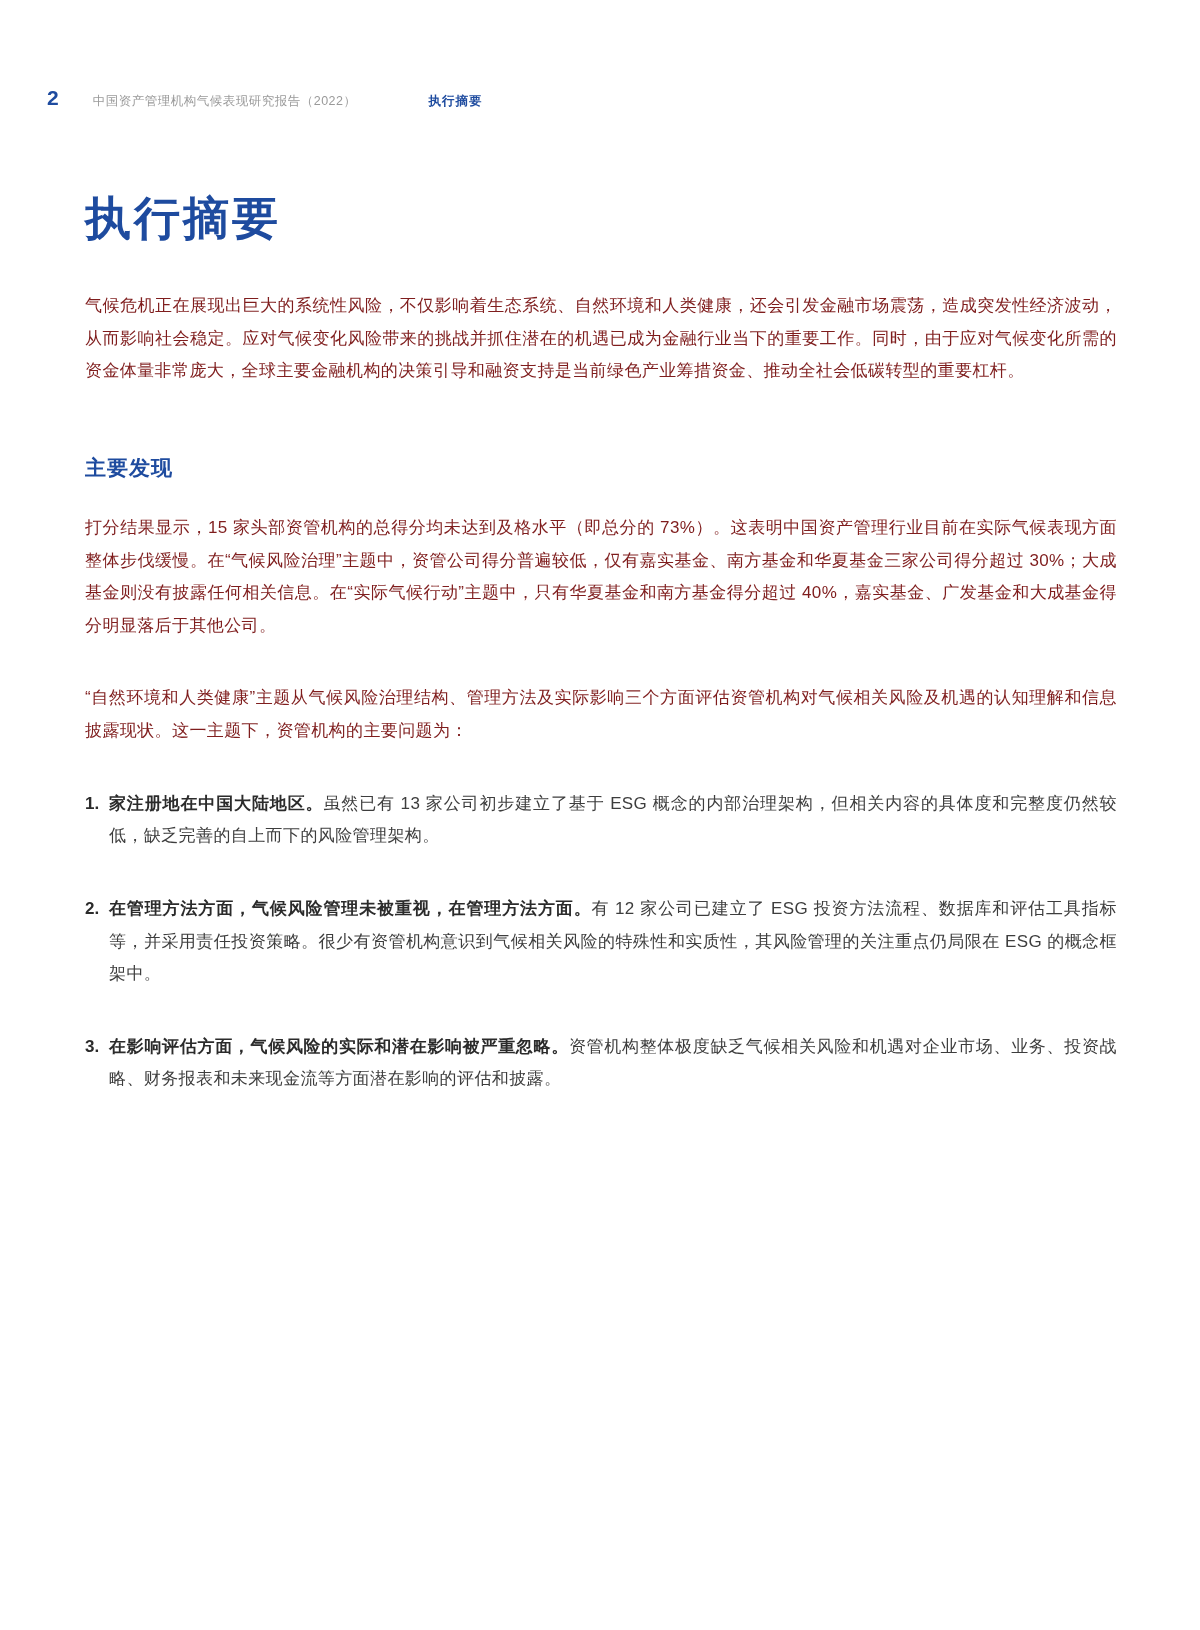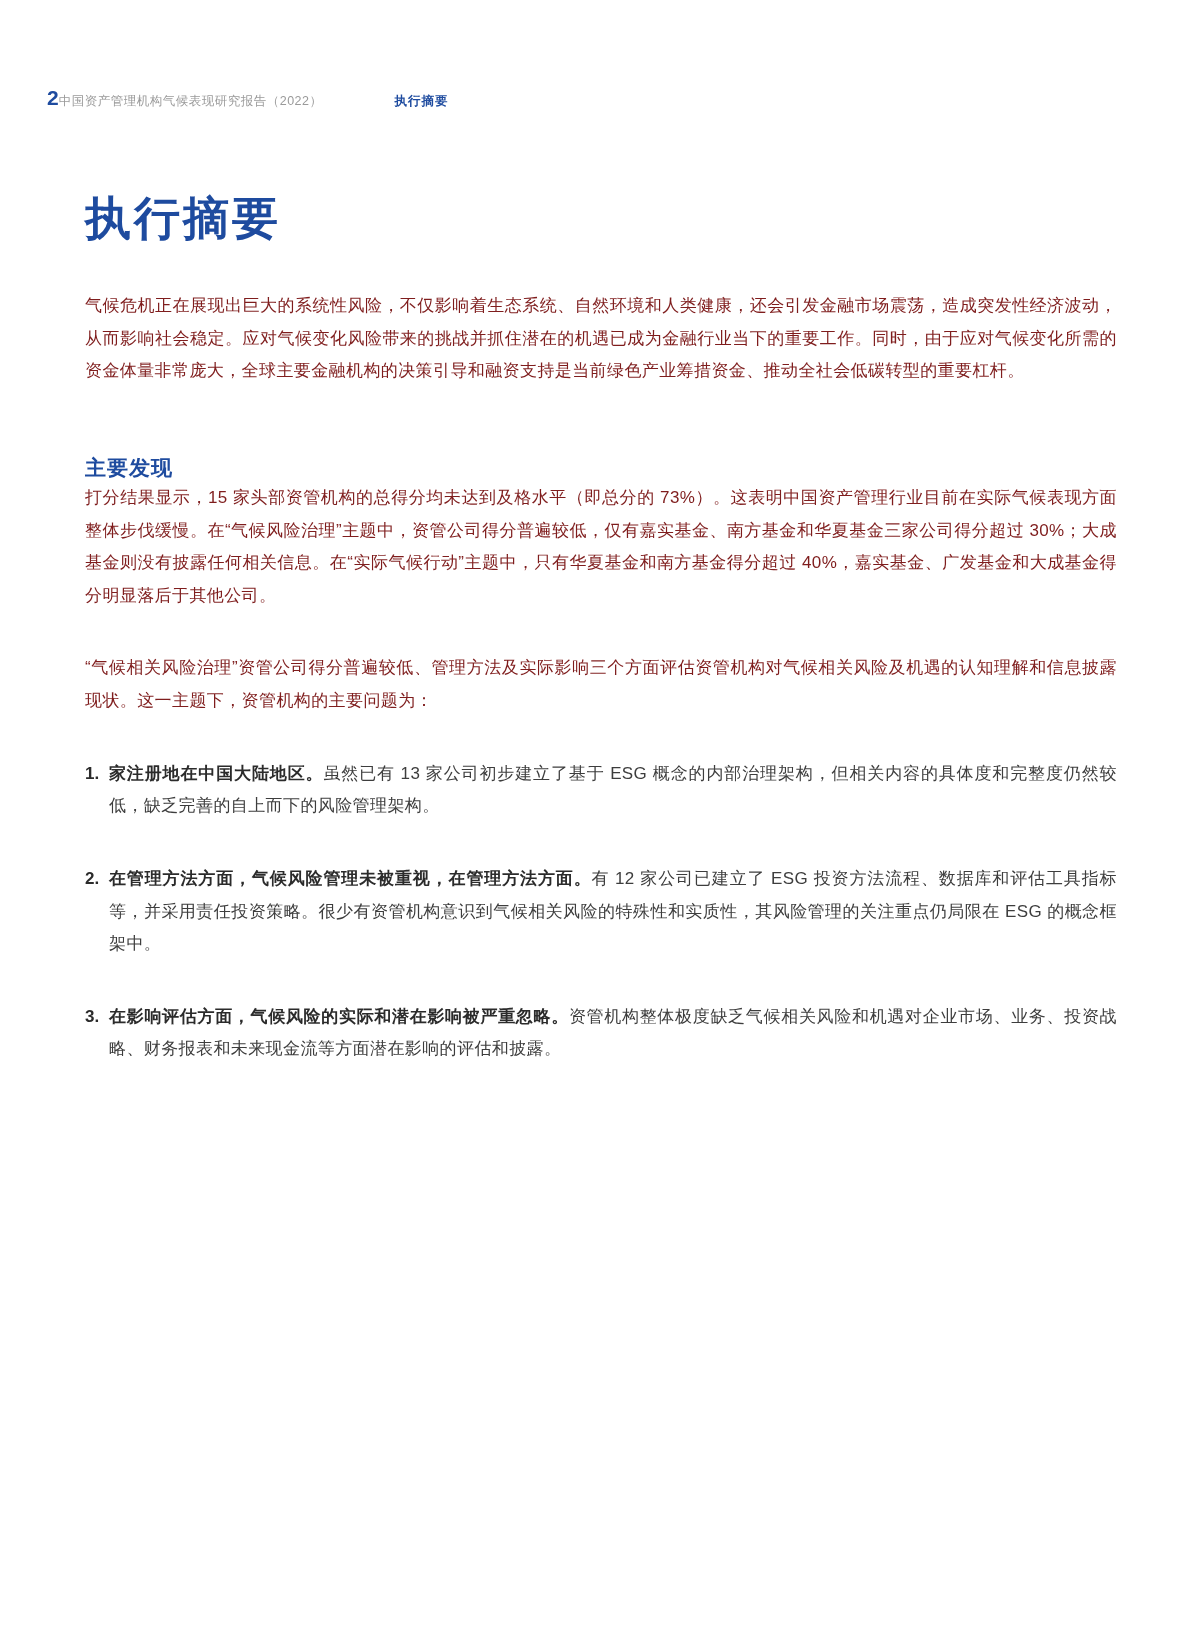--- a/index.html
+++ b/index.html
@@ -25,20 +25,21 @@
     align-items: baseline;
   }
   .page-number {
     font-size: 21px;
     font-weight: bold;
     color: #1e4b9f;
   }
   .report-title {
     font-size: 12.5px;
     color: #9a9a9a;
+    margin-left: 34px;
     letter-spacing: 0.5px;
   }
   .header-section-label {
     font-size: 12.5px;
     font-weight: bold;
     color: #1e4b9f;
     margin-left: 72px;
     letter-spacing: 1px;
   }
 
@@ -67,20 +68,21 @@
     letter-spacing: 0.4px;
     margin-bottom: 40px;
   }
 
   .section-heading {
     font-size: 21px;
     font-weight: bold;
     color: #1e4b9f;
     letter-spacing: 1px;
     margin-top: 66px;
+    margin-bottom: 30px;
   }
 
   .issues-list { margin-top: 2px; }
 
   .list-item {
     position: relative;
     padding-left: 24px;
     margin-bottom: 40px;
   }
   .list-item .num {
@@ -117,21 +119,21 @@
 
   <main class="content">
 
     <h1 class="doc-title">执行摘要</h1>
 
     <p class="para">气候危机正在展现出巨大的系统性风险，不仅影响着生态系统、自然环境和人类健康，还会引发金融市场震荡，造成突发性经济波动，从而影响社会稳定。应对气候变化风险带来的挑战并抓住潜在的机遇已成为金融行业当下的重要工作。同时，由于应对气候变化所需的资金体量非常庞大，全球主要金融机构的决策引导和融资支持是当前绿色产业筹措资金、推动全社会低碳转型的重要杠杆。</p>
 
     <h2 class="section-heading">主要发现</h2>
 
     <p class="para">打分结果显示，15 家头部资管机构的总得分均未达到及格水平（即总分的 73%）。这表明中国资产管理行业目前在实际气候表现方面整体步伐缓慢。在“气候风险治理”主题中，资管公司得分普遍较低，仅有嘉实基金、南方基金和华夏基金三家公司得分超过 30%；大成基金则没有披露任何相关信息。在“实际气候行动”主题中，只有华夏基金和南方基金得分超过 40%，嘉实基金、广发基金和大成基金得分明显落后于其他公司。</p>
-    <p class="para">“气候相关风险治理”资管公司得分普遍较低、管理方法及实际影响三个方面评估资管机构对气候相关风险及机遇的认知理解和信息披露现状。这一主题下，资管机构的主要问题为：</p>
+    <p class="para">“自然环境和人类健康”主题从气候风险治理结构、管理方法及实际影响三个方面评估资管机构对气候相关风险及机遇的认知理解和信息披露现状。这一主题下，资管机构的主要问题为：</p>
 
     <div class="issues-list">
 
       <div class="list-item">
         <span class="num">1.</span>
         <p class="item-text"><span class="lead">家注册地在中国大陆地区。</span><span>虽然已有 13 家公司初步建立了基于 ESG 概念的内部治理架构，但相关内容的具体度和完整度仍然较低，缺乏完善的自上而下的风险管理架构。</span></p>
       </div>
 
       <div class="list-item">
         <span class="num">2.</span>

